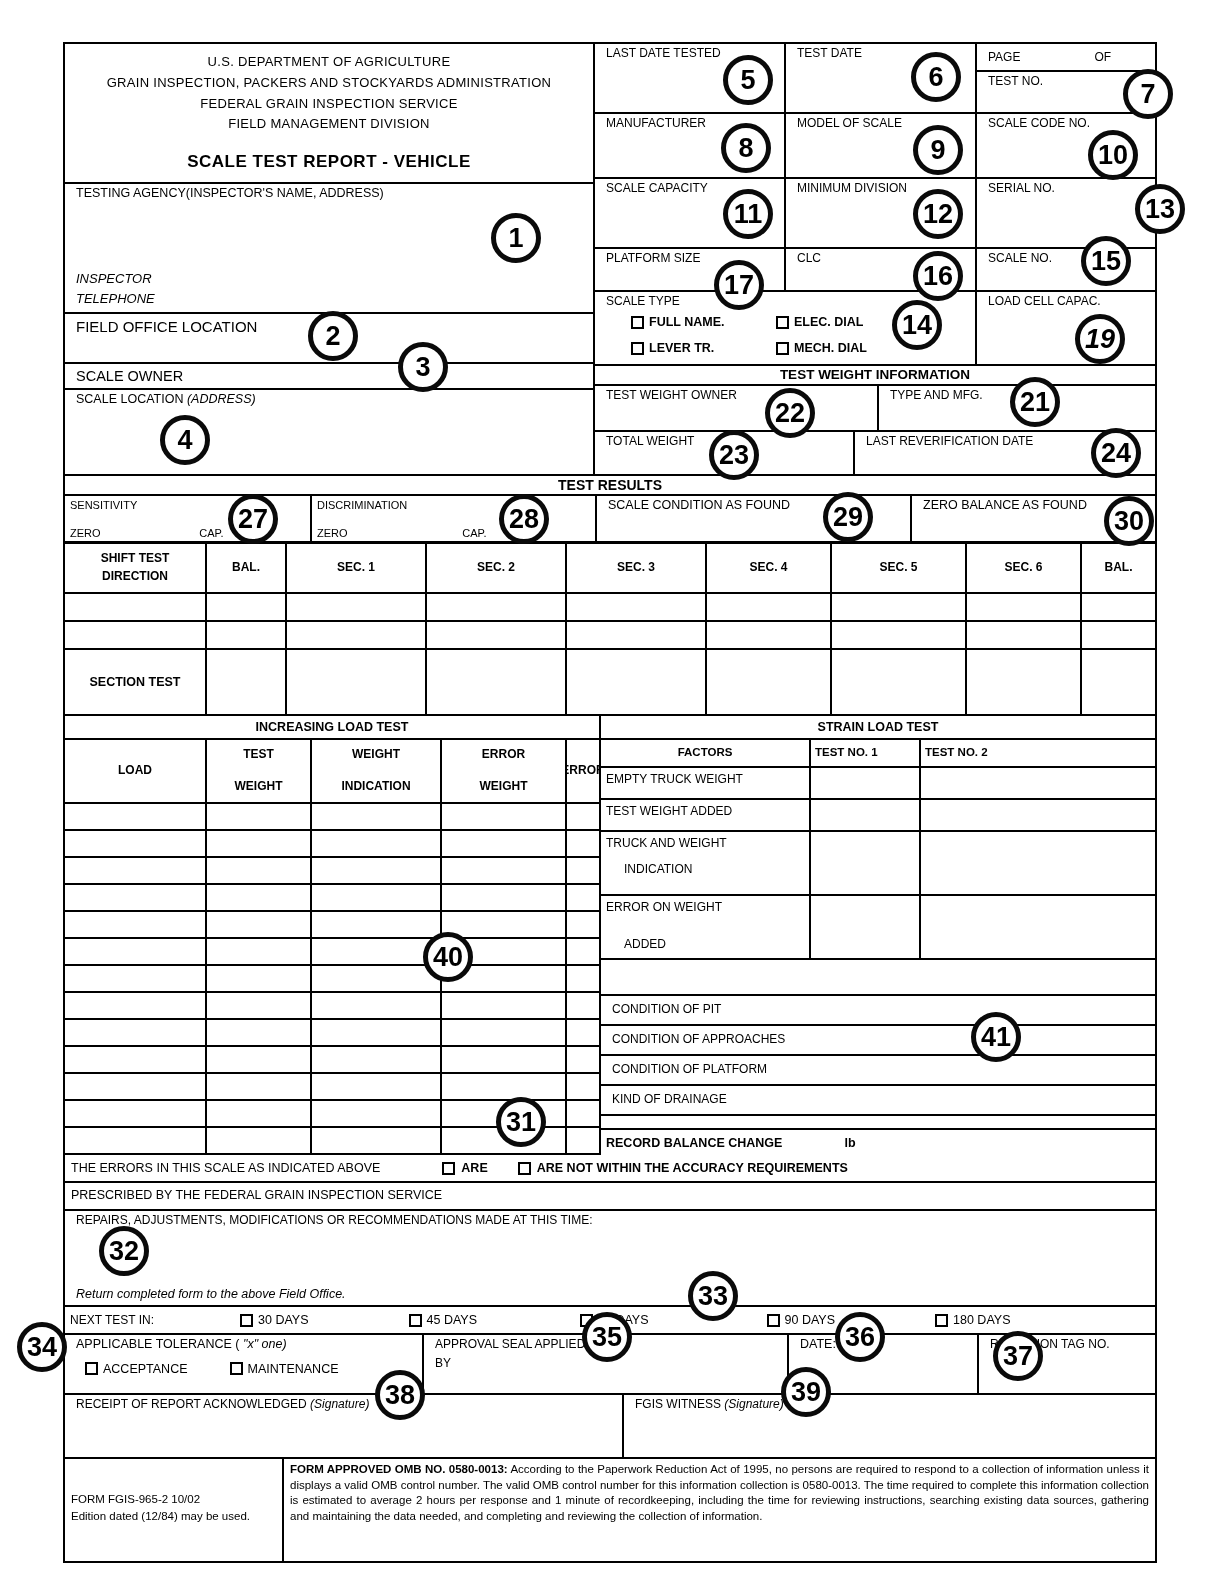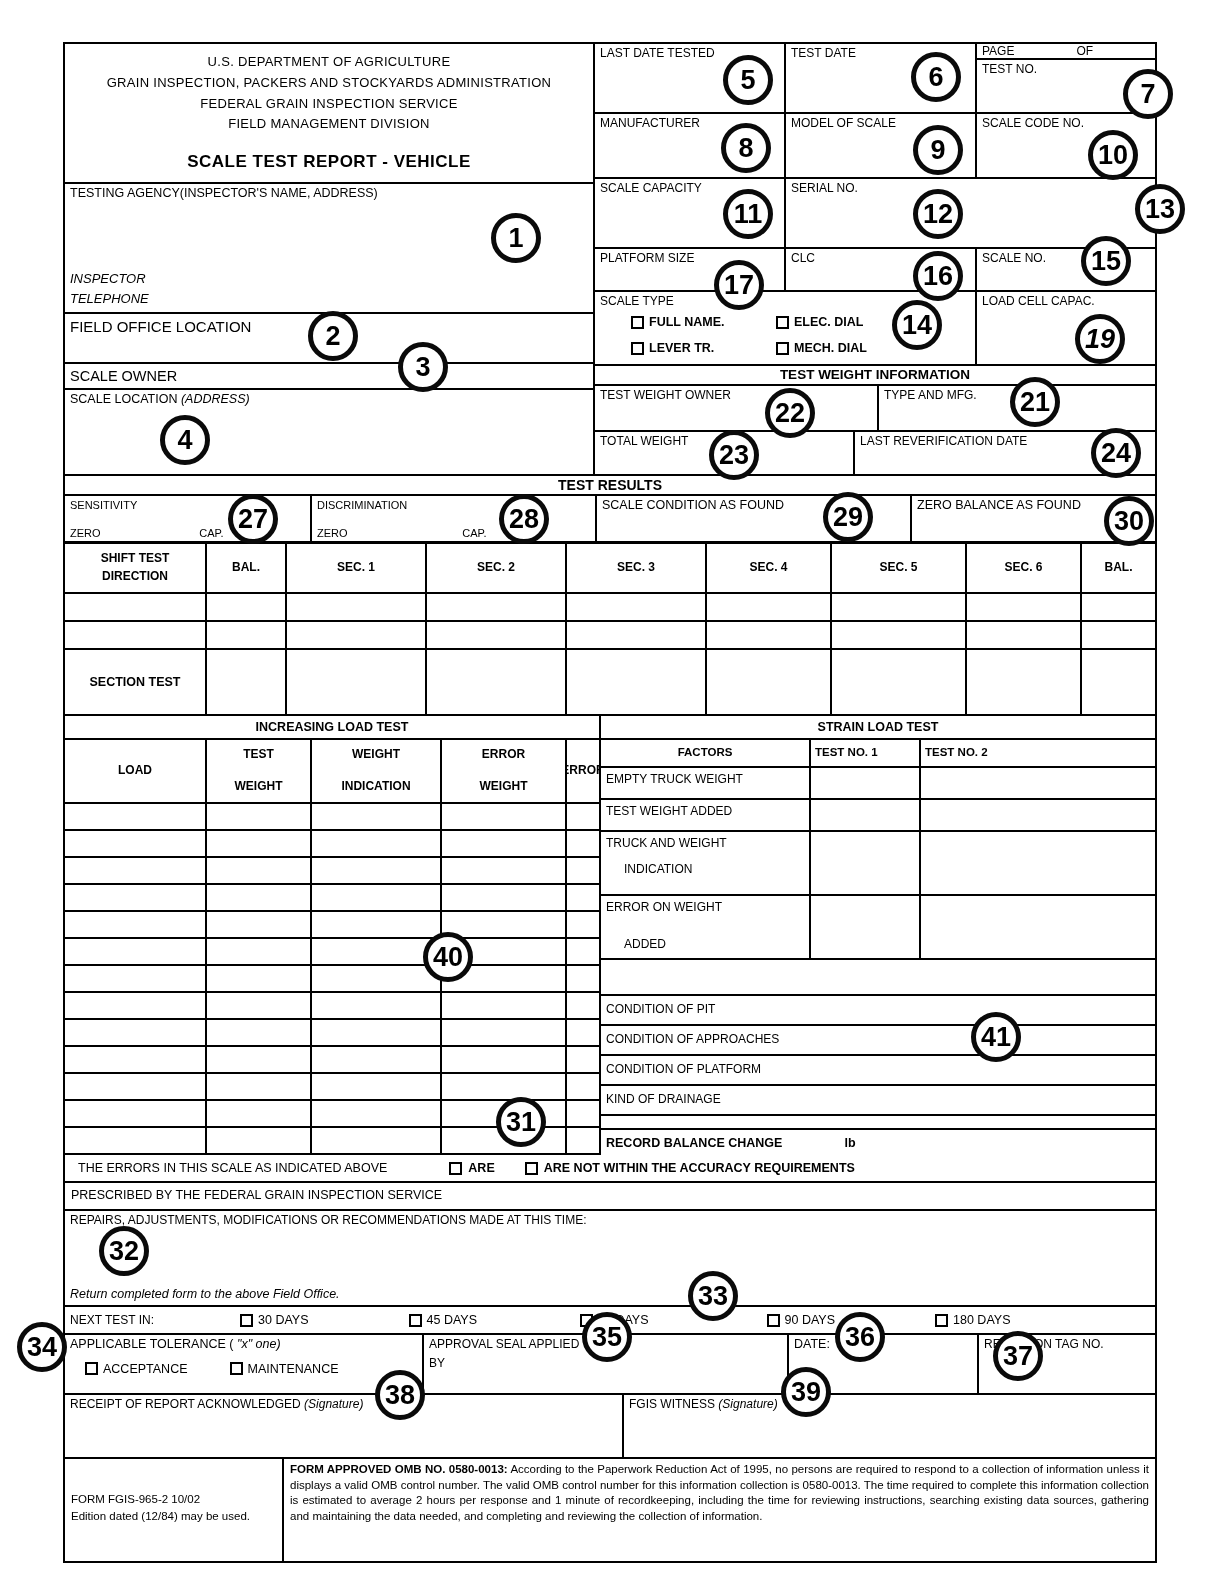--- a/index.html
+++ b/index.html
@@ -3,21 +3,21 @@
 <meta charset="utf-8">
 <style>
 *{margin:0;padding:0;box-sizing:border-box}
 body{background:#fff}
 .page{position:relative;width:1224px;height:1583px;background:#fff;font-family:"Liberation Sans",sans-serif;color:#000;overflow:hidden}
 .form{position:absolute;left:63px;top:42px;width:1094px;border:2.5px solid #000;background:#fff}
 .flex{display:flex}
 .col{display:flex;flex-direction:column}
 .bl2{border-left:2px solid #000}
 .bt2{border-top:2px solid #000}
-.lbl{display:block;font-size:12px;padding:2px 5px;line-height:1.25;white-space:nowrap}
+.lbl{display:block;font-size:12px;padding:2px 11px;line-height:1.25;white-space:nowrap}
 .it{font-style:italic}
 .b{font-weight:bold}
 .cb{width:13px;height:13px;border:2px solid #000;display:inline-block;background:#fff;flex-shrink:0}
 .cb-item{display:inline-flex;align-items:center;gap:5px;font-size:12.5px;white-space:nowrap}
 .grid{display:grid}
 .grid>*{border-right:2px solid #000;border-bottom:2px solid #000;overflow:hidden}
 .g9>*:nth-child(9n){border-right:0}
 .g5>*:nth-child(5n){border-right:0}
 .g3>*:nth-child(3n){border-right:0}
 .hc{font-weight:bold;font-size:12px;display:flex;flex-direction:column;align-items:center;justify-content:center;line-height:1.3;text-align:center}
@@ -68,21 +68,21 @@
 
       <div class="col" style="flex:1">
         <div class="tr-row" style="height:68px">
           <div class="tr-cell" style="width:189px">
             <span class="lbl">LAST DATE TESTED</span>
           </div>
           <div class="tr-cell bl2" style="width:191px">
             <span class="lbl">TEST DATE</span>
           </div>
           <div class="tr-cell bl2 col" style="flex:1">
-            <div style="height:16px;border-bottom:2px solid #000;display:flex;align-items:center">
+            <div style="height:28px;border-bottom:2px solid #000;display:flex;align-items:center">
               <span class="lbl">PAGE</span>
               <span class="lbl" style="margin-left:52px">OF</span>
             </div>
             <div style="flex:1">
               <span class="lbl">TEST NO.</span>
             </div>
           </div>
         </div>
         <div class="tr-row bt2" style="height:65px">
           <div class="tr-cell" style="width:189px">
@@ -91,20 +91,23 @@
           <div class="tr-cell bl2" style="width:191px">
             <span class="lbl">MODEL OF SCALE</span>
           </div>
           <div class="tr-cell bl2" style="flex:1">
             <span class="lbl">SCALE CODE NO.</span>
           </div>
         </div>
         <div class="tr-row bt2" style="height:70px">
           <div class="tr-cell" style="width:189px">
             <span class="lbl">SCALE CAPACITY</span>
+          </div>
+          <div class="tr-cell bl2" style="width:191px">
+            <span class="lbl">MINIMUM DIVISION</span>
           </div>
           <div class="tr-cell bl2" style="flex:1">
             <span class="lbl">SERIAL NO.</span>
           </div>
         </div>
         <div class="tr-row bt2" style="height:43px">
           <div class="tr-cell" style="width:189px">
             <span class="lbl">PLATFORM SIZE</span>
           </div>
           <div class="tr-cell bl2" style="width:191px">
@@ -375,21 +378,21 @@
         <div style="height:14px;border-bottom:2px solid #000"></div>
         <div style="flex:1;display:flex;align-items:center;font-weight:bold;font-size:12.5px;padding-left:5px">
           <span>RECORD BALANCE CHANGE</span>
           <span style="margin-left:62px">lb</span>
         </div>
       </div>
     </div>
 
     <div>
       <div style="height:28px;border-bottom:2px solid #000;display:flex;align-items:center;font-size:12.5px;white-space:nowrap">
-        <span style="padding-left:13px">THE ERRORS IN THIS SCALE AS INDICATED ABOVE</span>
+        <span style="padding-left:6px">THE ERRORS IN THIS SCALE AS INDICATED ABOVE</span>
         <span class="cb" style="margin-left:62px"></span>
         <span class="b" style="margin-left:6px">ARE</span>
         <span class="cb" style="margin-left:30px"></span>
         <span class="b" style="margin-left:6px">ARE NOT WITHIN THE ACCURACY REQUIREMENTS</span>
       </div>
       <div style="height:26px;font-size:12.5px;padding:5px 6px">PRESCRIBED BY THE FEDERAL GRAIN INSPECTION SERVICE</div>
     </div>
 
     <div class="bt2 col" style="height:96px">
       <span class="lbl">REPAIRS, ADJUSTMENTS, MODIFICATIONS OR RECOMMENDATIONS MADE AT THIS TIME:</span>

